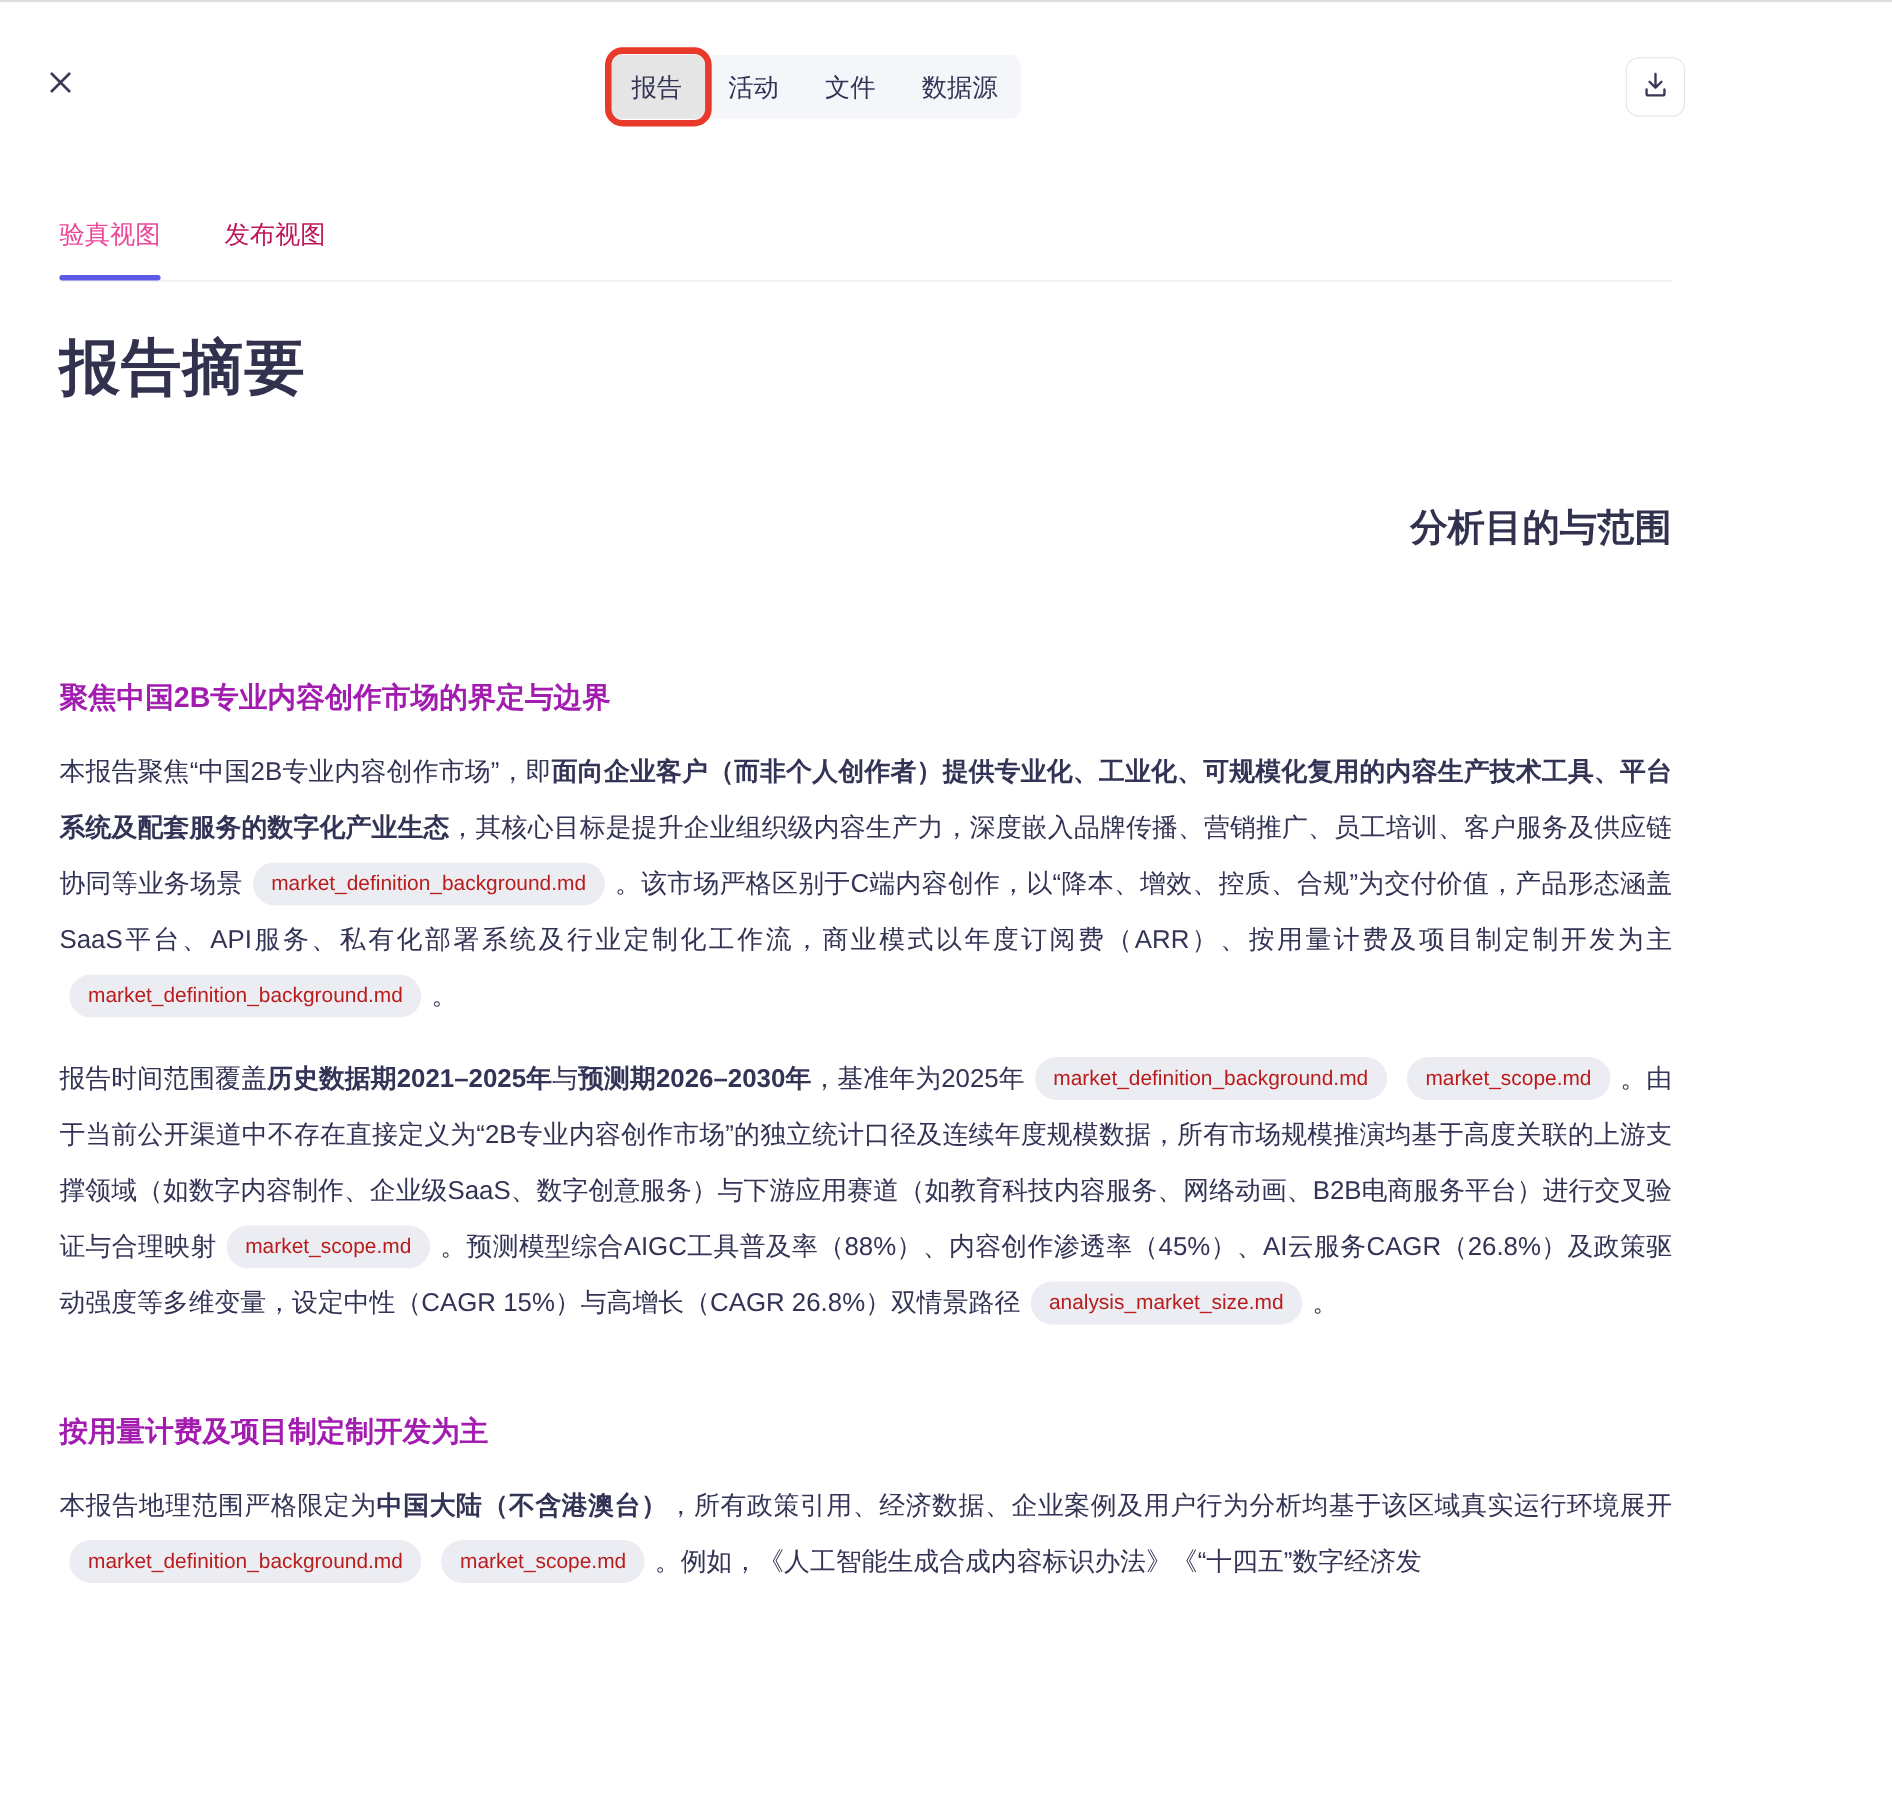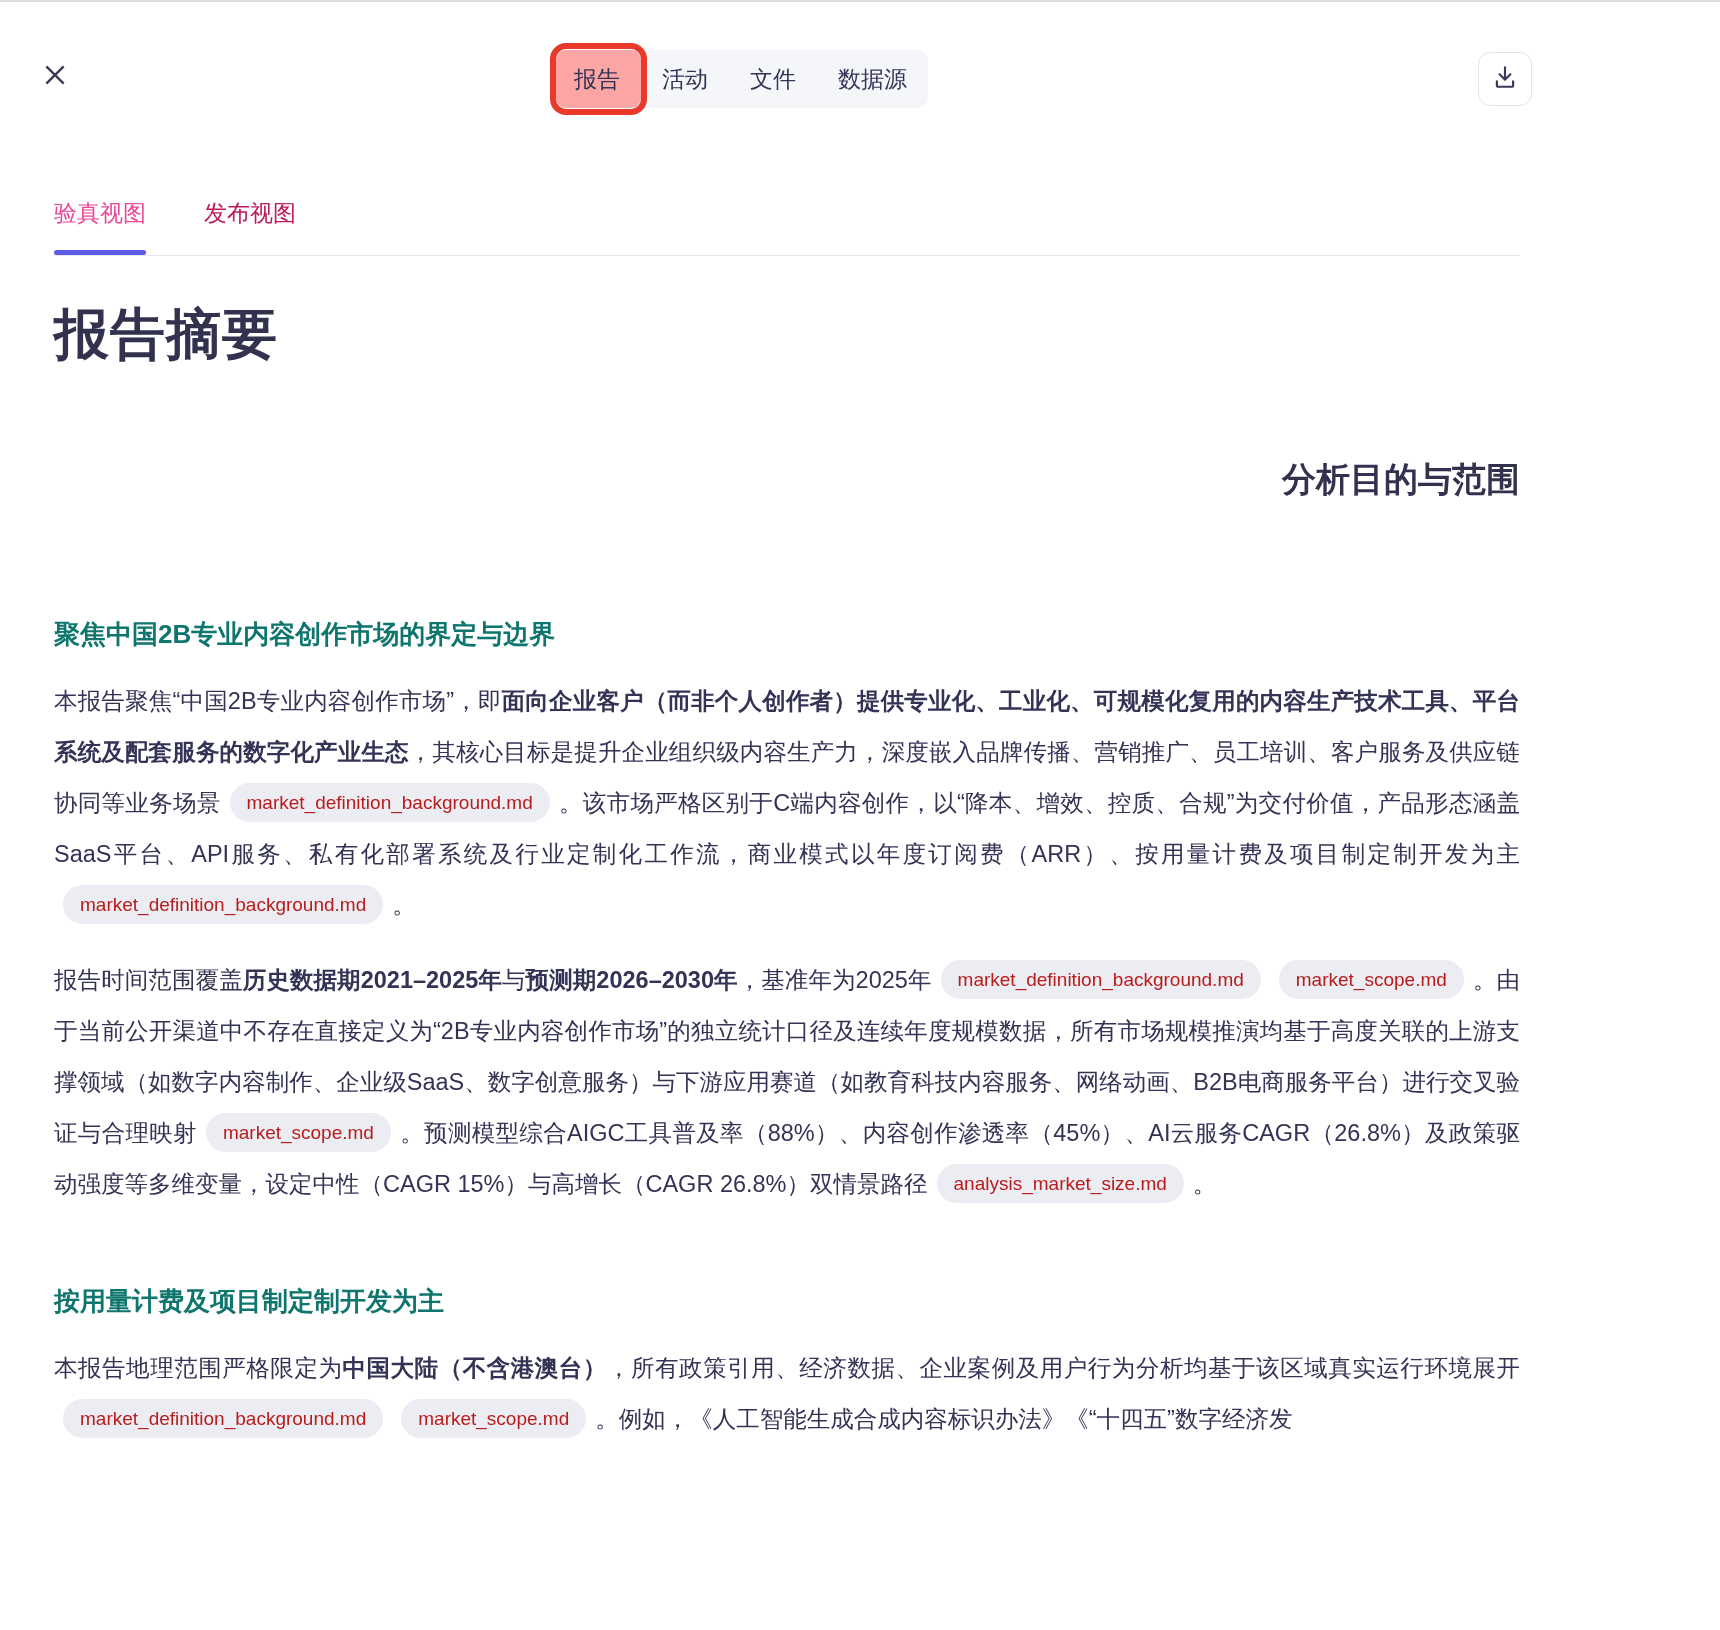--- a/index.html
+++ b/index.html
@@ -14,21 +14,21 @@
   
   .topbar { position:relative; height:112px; }
   .close-btn { position:absolute; left:40px; top:62px; width:30px; height:30px;
     display:flex; align-items:center; justify-content:center; cursor:pointer; }
   .close-btn svg { width:26px; height:26px; stroke:#3a3a55; stroke-width:2.2; }
 
   .tab-group { position:absolute; left:556px; top:50px; height:58px;
     display:flex; align-items:stretch; background:#f5f6fa; border-radius:10px; }
   .top-tab { display:flex; align-items:center; padding:0 21px; font-size:23px;
     color:#333355; cursor:pointer; white-space:nowrap; }
-  .top-tab.selected { background:#fca5a5; border-radius:10px; position:relative;padding-left:18px; }
+  .top-tab.selected { background:#e5e5e5; border-radius:10px; position:relative;padding-left:18px; }
   .annotation-ring { position:absolute; top:-7px; left:-6px; right:-6px; bottom:-7px;
     border:6px solid #e8392b; border-radius:16px; pointer-events:none; }
 
   .download-btn { position:absolute; right:188px; top:52px; width:54px; height:54px;
     border:1px solid #e3e4ea; border-radius:12px; background:#fff;
     display:flex; align-items:center; justify-content:center; cursor:pointer; }
   .download-btn svg { width:26px; height:26px; stroke:#3a3a55; stroke-width:2; fill:none;
     stroke-linecap:round; stroke-linejoin:round; }
 
   
@@ -37,21 +37,21 @@
     font-weight:400; color:#be185d; }
   .view-tab.active { color:#ec4899; font-weight:400; }
   .view-tab.active::after { content:""; position:absolute; left:0; right:0; bottom:0;
     height:5px; border-radius:3px; background:#5d5be6; }
   .divider { height:1px; background:#e8e9ee; margin:0 200px 0 54px; }
 
   
   .content { padding:0 200px 40px 54px; }
   .content h1 { font-size:55px; font-weight:800; margin-top:42px; letter-spacing:1px; color:#32324f; }
   .content h2 { font-size:34px; font-weight:800; margin-top:85px; padding-bottom:40px; color:#32324f;text-align:right; }
-  .content h3 { font-size:26px; font-weight:800; margin-top:74px; color:#0f766e; }
+  .content h3 { font-size:26px; font-weight:800; margin-top:74px; color:#a21caf; }
   .content p { font-size:23.5px; line-height:51px; margin-top:24px; text-align:justify;
     color:#333355; }
   .content p .b { font-weight:800; }
   .badge { display:inline-block; font-size:19px; line-height:1; padding:10px 17px;
     background:#ecedf2; color:#b91c1c; border-radius:999px; margin:0 9px;
     font-family:"Liberation Sans","DejaVu Sans",sans-serif; position:relative; top:-2px;
     white-space:nowrap; cursor:pointer; }
 </style>
 </head>
 <body>

